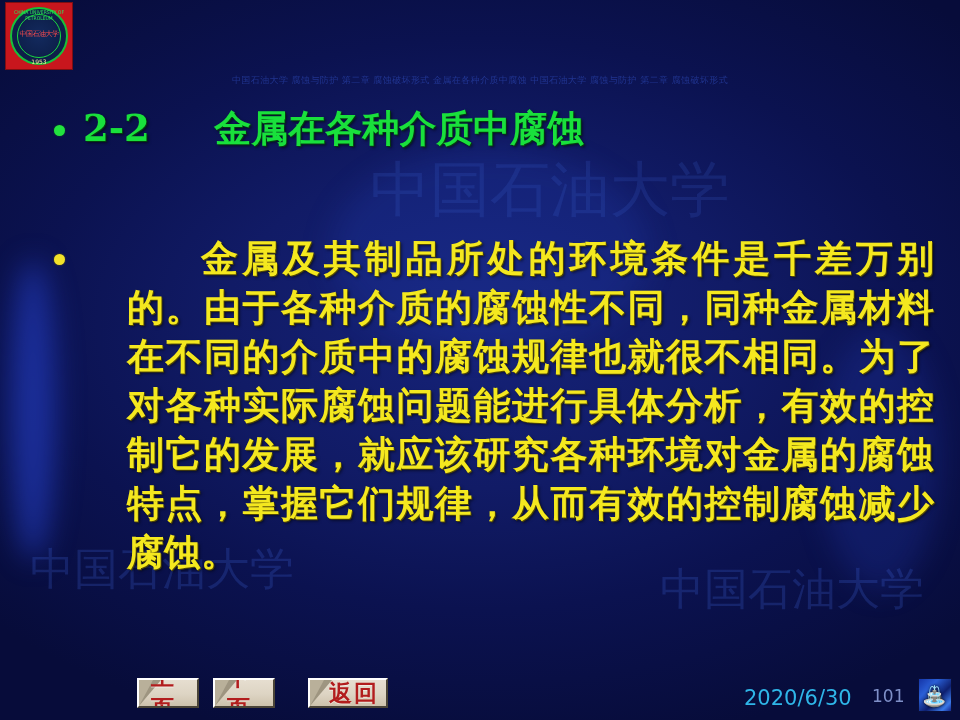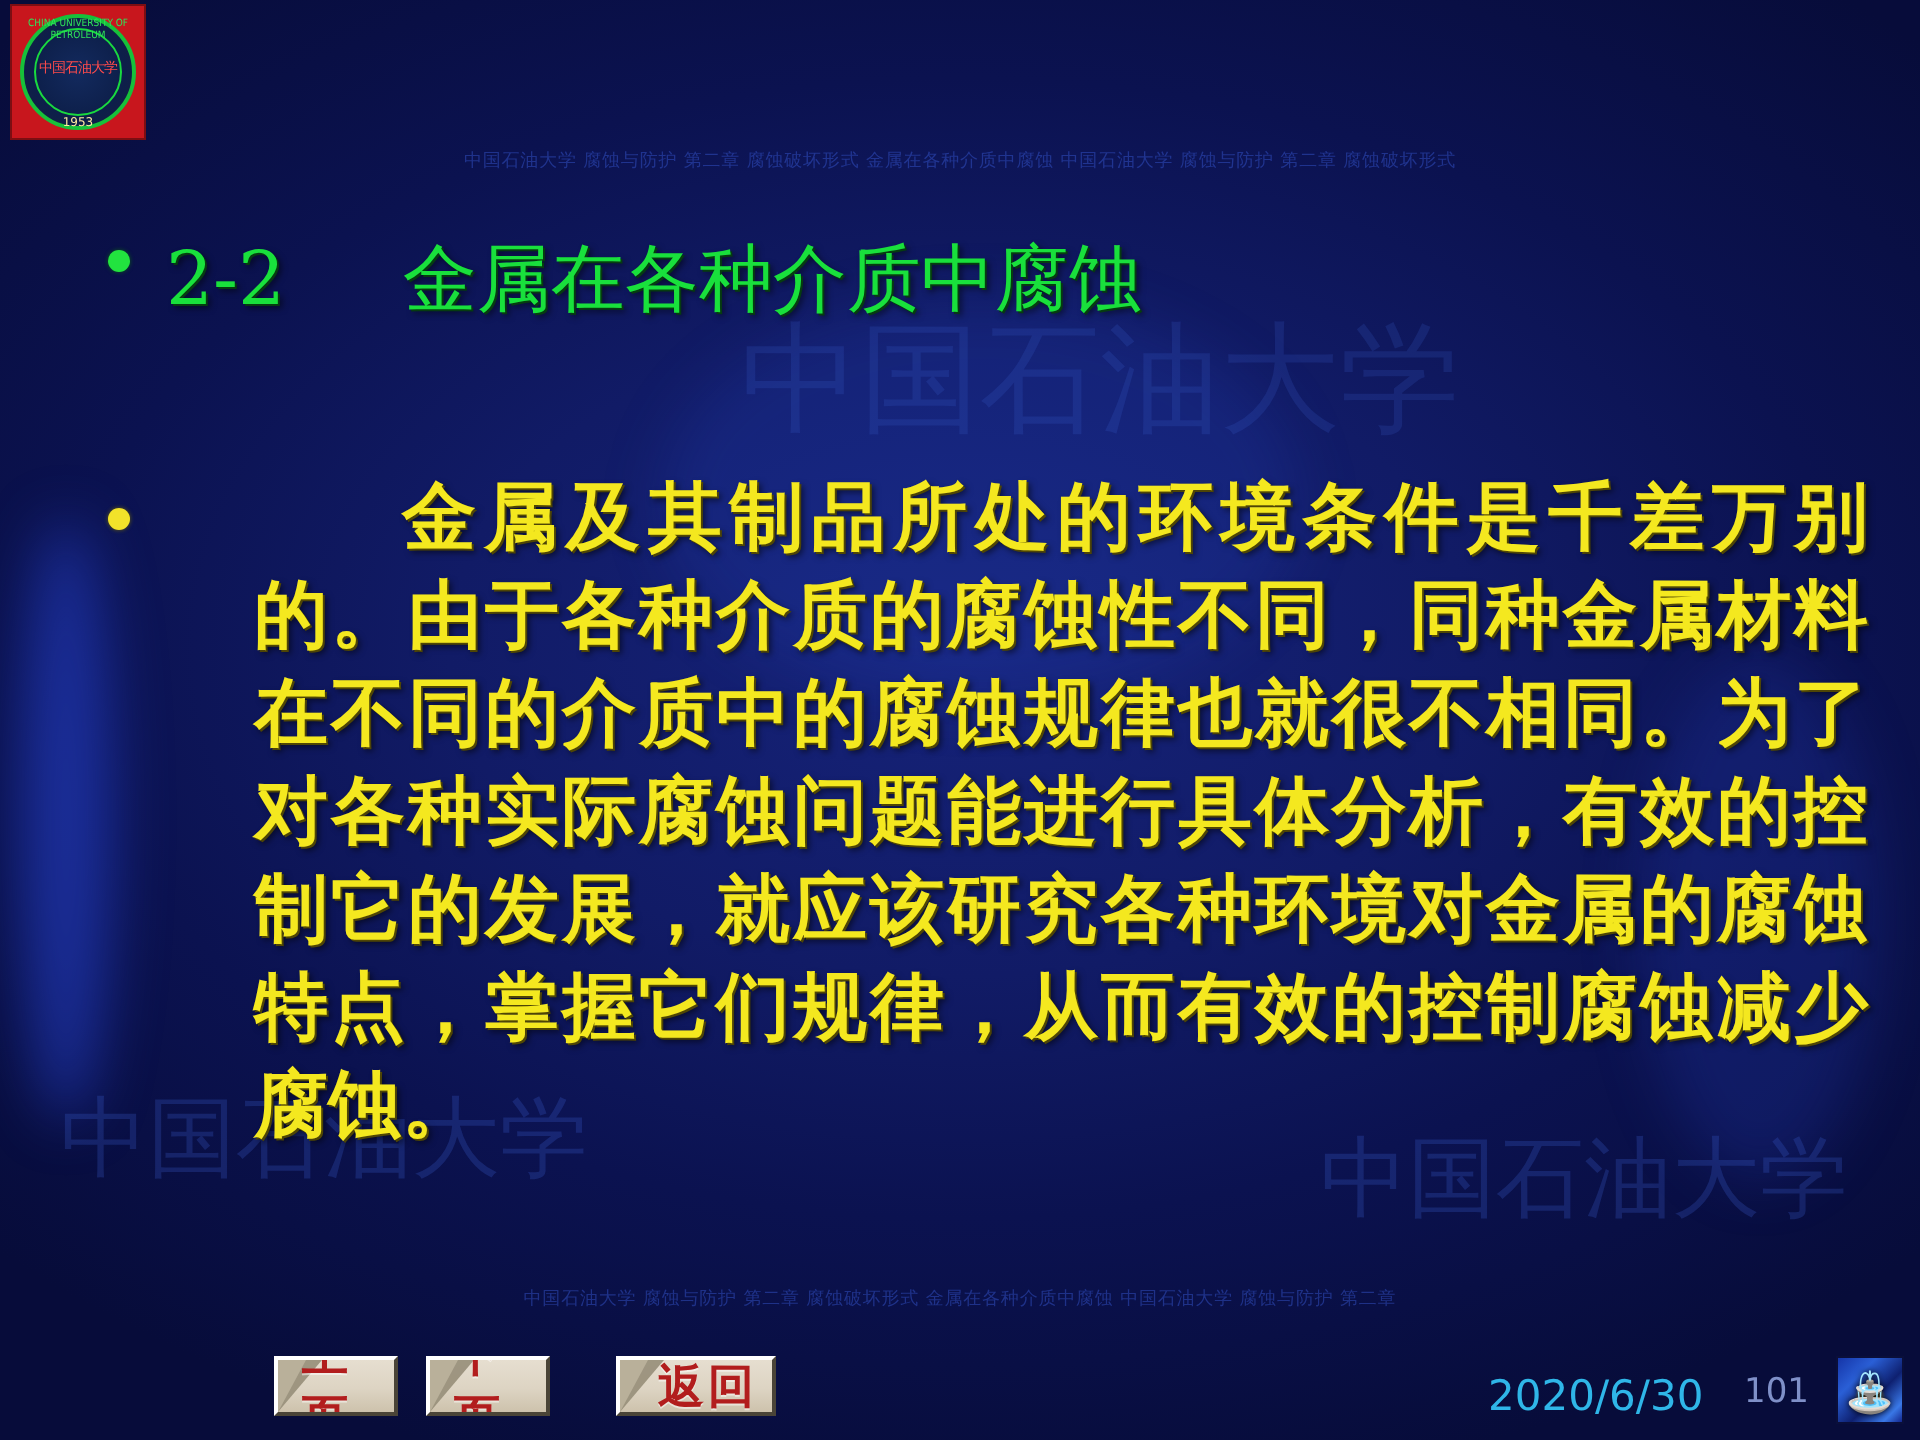--- a/index.html
+++ b/index.html
@@ -145,26 +145,25 @@
     flex: 0 0 auto;
     margin-top: 20px;
   }
   .bullet-dot.green { background: #22e33f; box-shadow: 0 0 2px #0a5a18; }
   .bullet-dot.yellow { background: #f2e22a; box-shadow: 0 0 2px #6a6206; }
 
   #subhead-text {
     margin-left: 18px;
     font-family: "DejaVu Serif", "Liberation Serif", serif;
     font-size: 37px;
-    font-weight: normal;
+    font-weight: bold;
     line-height: 46px;
     color: #19e03c;
     text-shadow: 1px 1px 0 #063c10, 2px 2px 3px rgba(0,0,0,0.55);
     white-space: pre;
-    margin-top: 12px;
   }
 
   #para-row {
     position: absolute;
     left: 54px; top: 234px;
     width: 880px;
     display: flex;
     align-items: flex-start;
     gap: 44px;
   }
@@ -282,21 +281,20 @@
 
   <div class="wm-blob" style="left:10px; top:260px; width:46px; height:300px; background:rgba(40,70,215,0.55);"></div>
   <div class="wm-blob" style="left:330px; top:150px; width:320px; height:200px; background:rgba(40,70,200,0.18);"></div>
   <div class="wm-blob" style="left:820px; top:330px; width:120px; height:260px; background:rgba(35,60,185,0.25);"></div>
 
   <div class="wm-ghost" style="left:30px; top:540px;">中国石油大学</div>
   <div class="wm-ghost" style="left:660px; top:560px;">中国石油大学</div>
   <div class="wm-ghost" style="left:370px; top:150px; font-size:60px; color:rgba(70,110,230,0.16);">中国石油大学</div>
 
   <div class="wm-band" id="wm-top">中国石油大学 腐蚀与防护 第二章 腐蚀破坏形式 金属在各种介质中腐蚀 中国石油大学 腐蚀与防护 第二章 腐蚀破坏形式</div>
-  <div class="wm-band" id="wm-bot">中国石油大学 腐蚀与防护 第二章 腐蚀破坏形式 金属在各种介质中腐蚀 中国石油大学 腐蚀与防护 第二章</div>
 
   <div id="header-bar">
     <div id="logo">
       <div class="ring"></div>
       <div class="ring2"></div>
       <div class="arcname">CHINA UNIVERSITY OF PETROLEUM</div>
       <div class="cn">中国石油大学</div>
       <div class="yr">1953</div>
     </div>
   </div>

